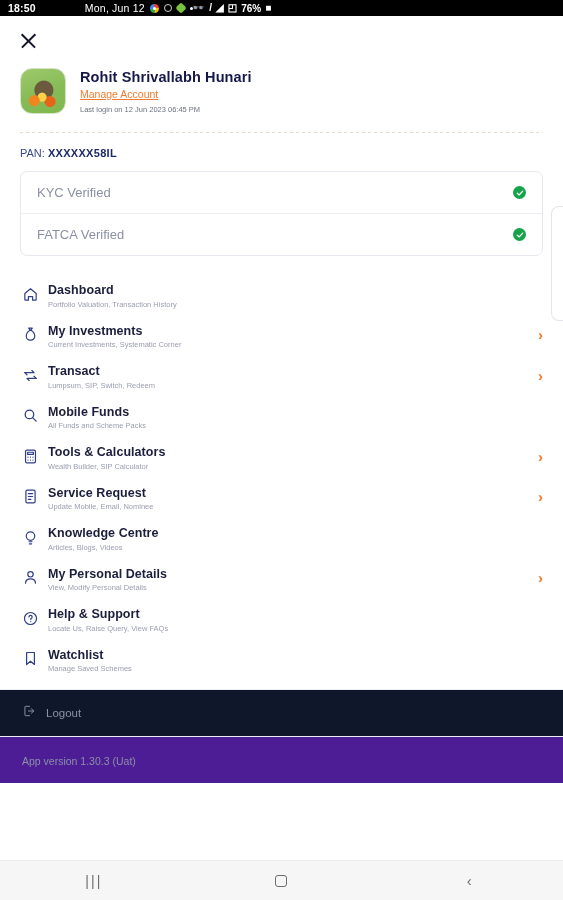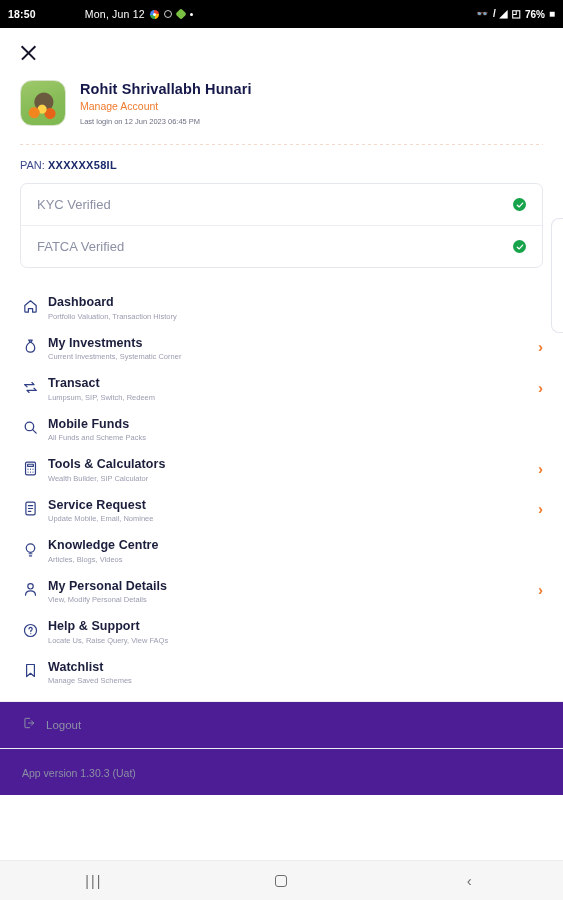--- a/index.html
+++ b/index.html
@@ -6,22 +6,22 @@
   html,body { width:563px; height:900px; }
   body {
     font-family:"Liberation Sans", sans-serif;
     background:#ffffff;
     overflow:hidden;
     position:relative;
   }
 
   
   .statusbar {
-    height:28px; background:#000; color:#fff;
-    display:flex; align-items:center; justify-content:space-between;
+    height:16px; background:#000; color:#fff;
+    display:flex; align-items:center; 
     padding:0 8px; font-size:10.5px; font-weight:bold;
   }
   .sb-left { display:flex; align-items:center; gap:5px; }
   .sb-right { display:flex; align-items:center; gap:4px; font-size:10px; }
   .sb-time { letter-spacing:.2px; }
   .sb-date { letter-spacing:.2px; font-weight:normal;margin-left:44px; }
   .dot-icon { width:9px; height:9px; border-radius:50%; display:inline-block; }
   .ic-chrome {
     background:conic-gradient(#ea4335 0 25%, #fbbc05 25% 50%, #34a853 50% 75%, #4285f4 75% 100%);
     position:relative;
@@ -53,21 +53,21 @@
     background:
       radial-gradient(circle at 30% 72%, #f2861e 0 5px, transparent 6px),
       radial-gradient(circle at 48% 64%, #ffd24a 0 4px, transparent 5px),
       radial-gradient(circle at 66% 74%, #e8631a 0 5px, transparent 6px),
       radial-gradient(circle at 52% 48%, #6b5a3e 0 9px, transparent 10px),
       linear-gradient(160deg,#9ec96a 0%,#86bb57 55%,#7fb84f 100%);
     border:1px solid #d9e3cc;
   }
   .pinfo { padding-top:1px; }
   .pname { font-size:14.5px; font-weight:bold; color:#16184a; letter-spacing:.1px; }
-  .pmanage { font-size:10.5px; color:#ef7b2f; margin-top:3px; cursor:pointer; }
+  .pmanage { font-size:10.5px; color:#ef7b2f; margin-top:3px; text-decoration:underline; cursor:pointer; }
   .plast { font-size:7.5px; color:#6d7083; margin-top:5px; }
 
   .divider-dash {
     margin:18px 20px 0 20px; height:1px;
     background:repeating-linear-gradient(to right,#f3d9cb 0 3px, transparent 3px 6px);
   }
 
   
   .pan { padding:14px 20px 0 20px; font-size:11px; color:#3b4a8c; }
   .pan b { color:#1b2a6b; font-weight:bold; letter-spacing:.3px; }
@@ -95,21 +95,21 @@
   .micon { width:26px; flex:0 0 26px; display:flex; align-items:center; justify-content:flex-start; color:#2f3f85; }
   .micon svg{display:block;}
   .mtext { flex:1; }
   .mtitle { font-size:12.5px; font-weight:bold; color:#1b1e3c; letter-spacing:.05px; }
   .msub { font-size:7.5px; color:#9a9db0; margin-top:1.5px; }
   .chev { width:14px; flex:0 0 14px; color:#ef7b2f; font-size:15px; font-weight:bold; line-height:1; text-align:right; }
   .chev.hidden { visibility:hidden; }
 
   
   .sep { height:1px; background:#edeef3; margin:10px 0 0 0; }
-  .logout-band { background:#4c1d95; padding:14px 22px; display:flex; align-items:center; gap:10px; cursor:pointer; }
+  .logout-band { background:#0f172a; padding:14px 22px; display:flex; align-items:center; gap:10px; cursor:pointer; }
   .logout-band span.lbl { font-size:11.5px; color:#8c90a4; }
   .ver-band { background:#4c1d95; border-top:1px solid #ebeef3; padding:14px 22px; }
   .ver-band .lbl { font-size:10.5px; color:#8c90a4; }
   .bottom-white { background:#ffffff; height:150px; }
 
   
   .scroll-edge {
     position:absolute; right:0px; top:190px; width:12px; height:115px;
     border:1px solid #e3e6ee; border-right:none; border-radius:8px 0 0 8px; background:#fff;
   }

